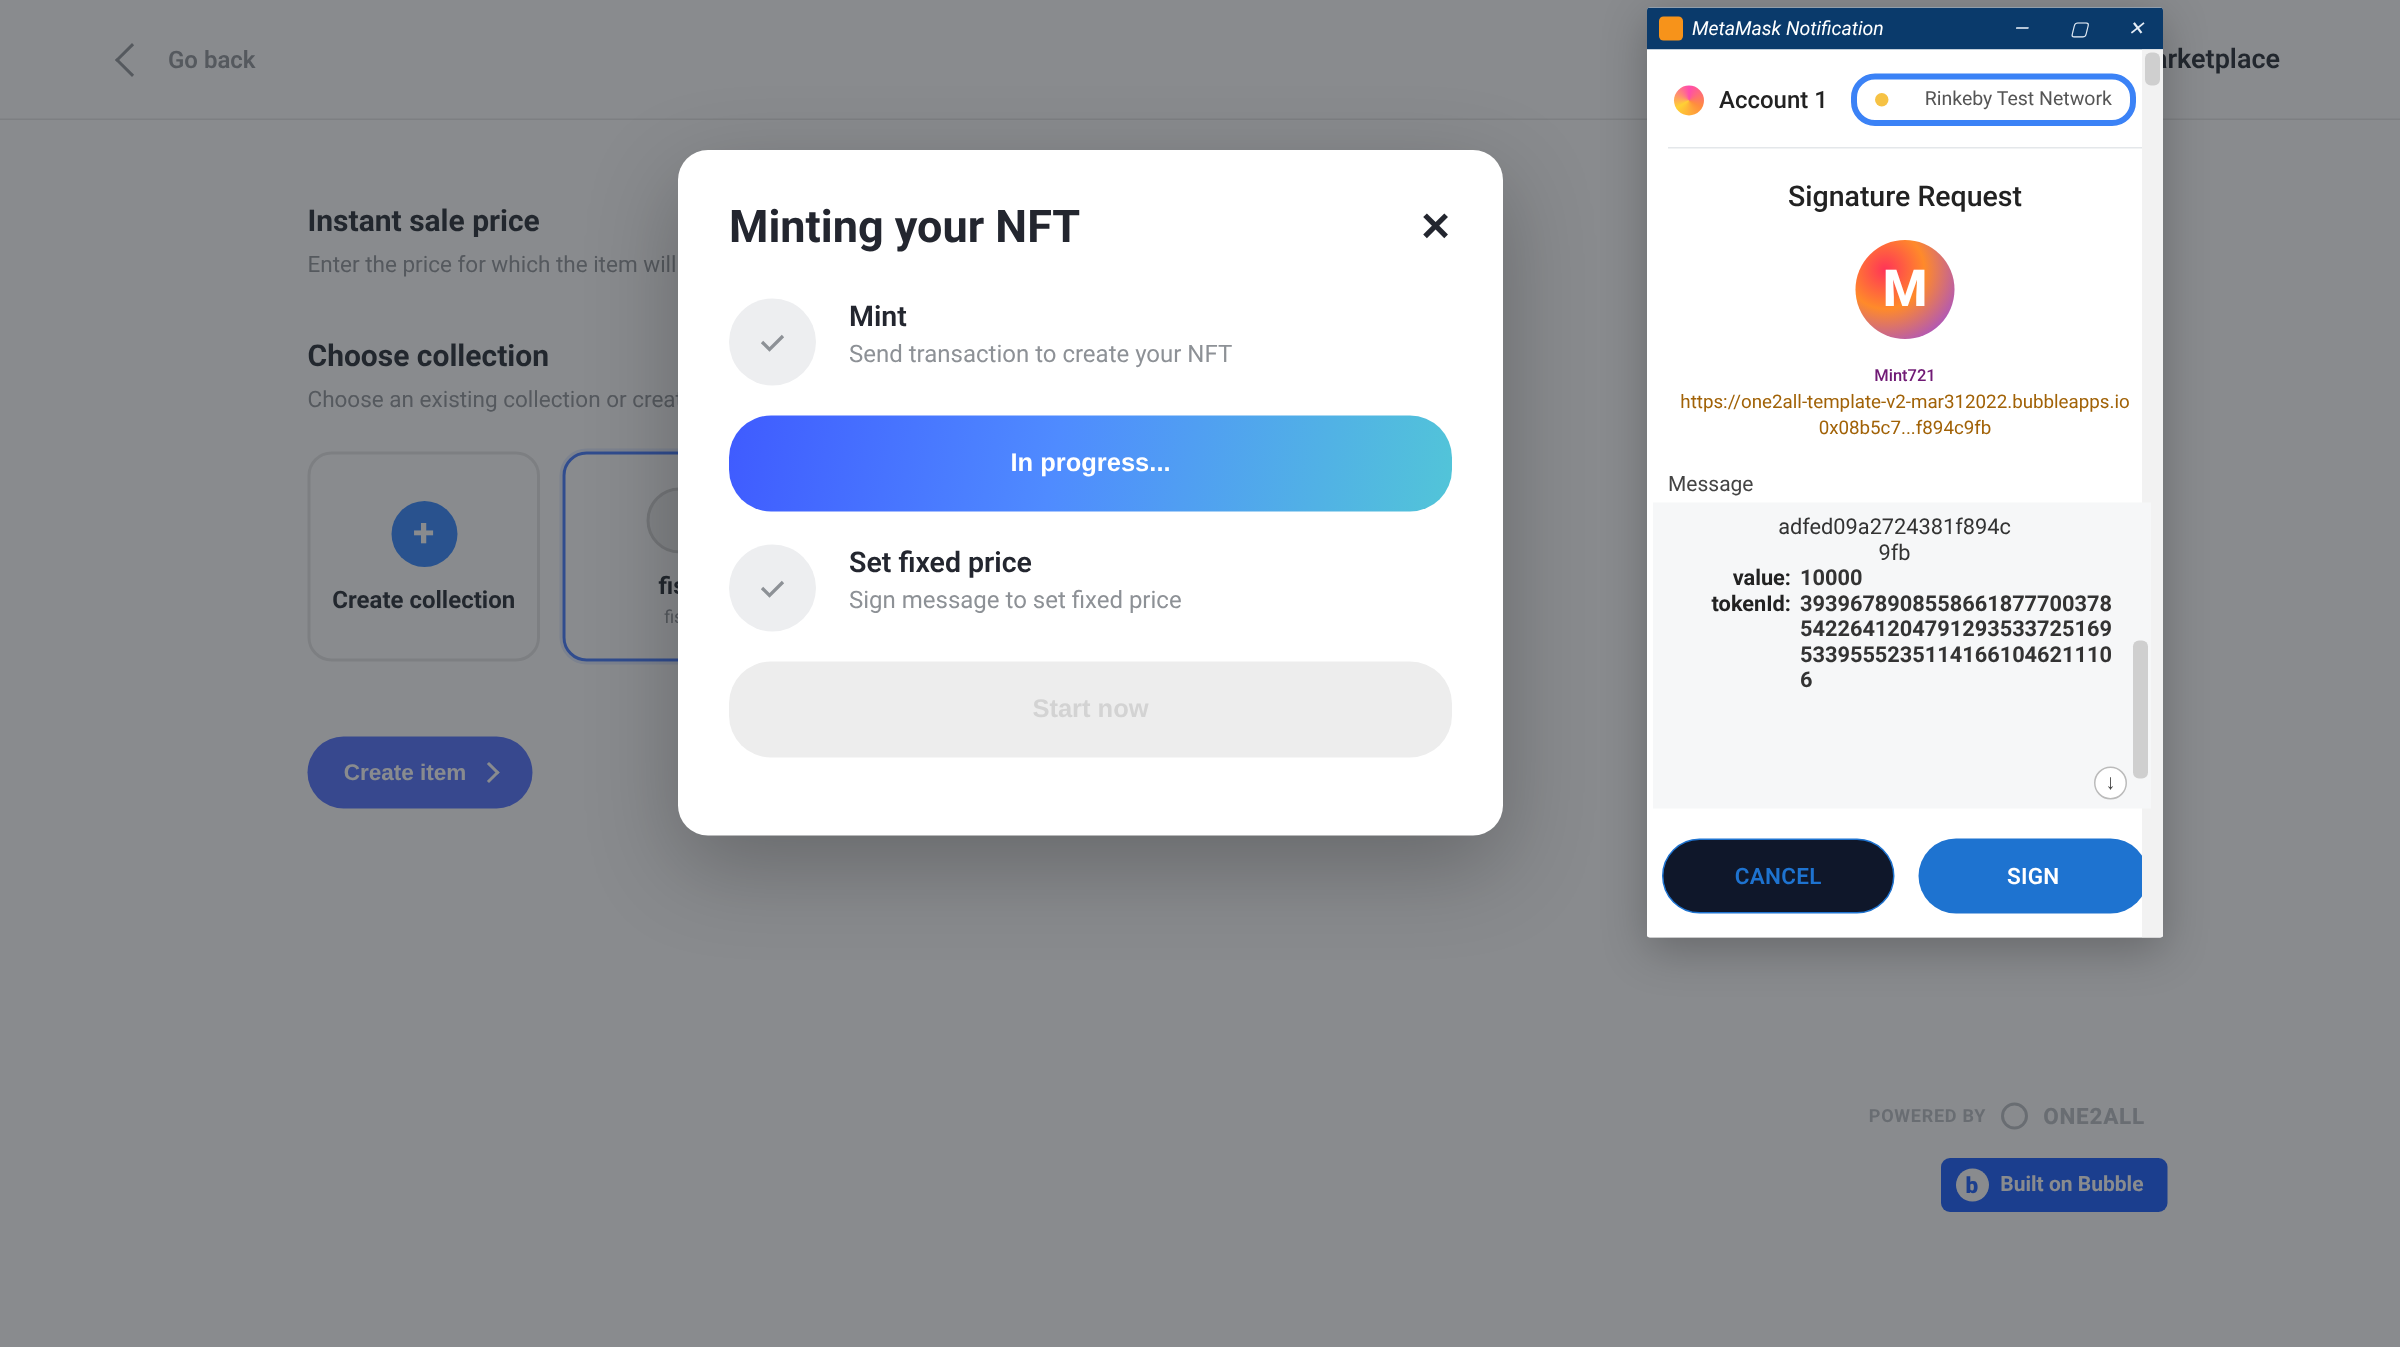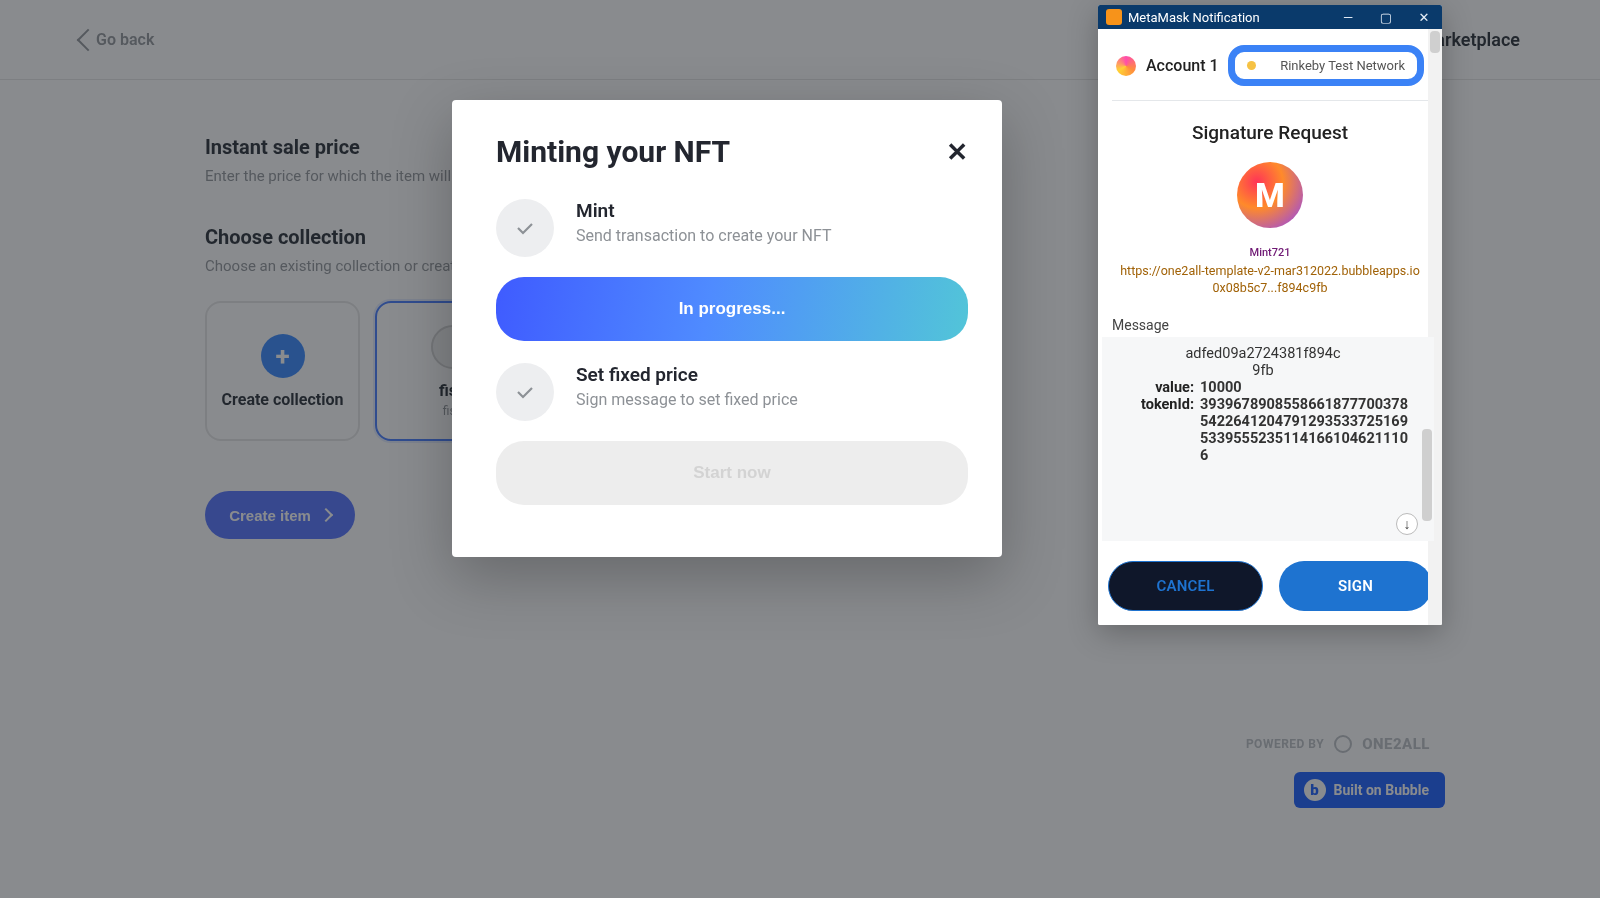--- a/index.html
+++ b/index.html
@@ -1,21 +1,21 @@
 <!DOCTYPE html>
 <html><head>
 <meta charset="utf-8">
 <style>
   * { box-sizing: border-box; margin: 0; padding: 0; }
   html, body { width: 1600px; height: 898px; overflow: hidden; font-family: -apple-system, BlinkMacSystemFont, "Segoe UI", Roboto, Helvetica, Arial, sans-serif; background: #fff; }
 
   
   .page { position: absolute; inset: 0; background: #fff; }
   .topbar { height: 80px; border-bottom: 1px solid #e5e5e5; display: flex; align-items: center; justify-content: space-between; padding: 0 80px; }
-  .back-area { display: flex; align-items: center; color: #8d9196; font-weight: 600; }
+  .back-area { display: flex; align-items: center; gap: 16px; color: #8d9196; font-weight: 600; }
   .back-arrow { width: 16px; height: 16px; border-left: 2px solid #8d9196; border-bottom: 2px solid #8d9196; transform: rotate(45deg); }
   .marketplace { color: #1b222a; font-weight: 600; font-size: 18px; }
   .content { padding: 55px 0 0 205px; width: 700px; }
   .sec-title { font-weight: 700; font-size: 20px; color: #1b222a; margin-bottom: 8px; }
   .sec-sub { color: #8d9196; font-size: 15px; margin-bottom: 40px; }
   .cards { display: flex; gap: 15px; }
   .coll-card { width: 155px; height: 140px; border: 2px solid #e5e5e5; border-radius: 16px; display: flex; flex-direction: column; align-items: center; justify-content: center; gap: 12px; }
   .coll-card.active { border: 2px solid #3a74ff; box-shadow: 0 0 0 2px rgba(58,116,255,.15); }
   .plus-circle { width: 44px; height: 44px; border-radius: 50%; background: #2a82ff; display: flex; align-items: center; justify-content: center; color: #fff; font-size: 26px; font-weight: 700; }
   .coll-icon { width: 44px; height: 44px; border-radius: 50%; background: #f0f0f0; border: 2px solid #d0d0d0; }
@@ -26,48 +26,48 @@
   .footer { position: absolute; right: 170px; bottom: 145px; color: #b9bdc2; font-weight: 800; letter-spacing: .5px; display: flex; align-items: center; gap: 10px; font-size: 15px; }
   .footer .small { font-size: 12px; font-weight: 700; }
   .circle-o { width: 18px; height: 18px; border: 2px solid #b9bdc2; border-radius: 50%; }
   .bubble-badge { position: absolute; right: 155px; bottom: 90px; background: #0d55ff; color: #fff; padding: 7px 16px 7px 10px; border-radius: 6px; font-weight: 700; font-size: 14px; display: flex; align-items: center; gap: 8px; }
   .bubble-badge .b { width: 22px; height: 22px; background: #fff; color: #0d55ff; border-radius: 50%; display: flex; align-items: center; justify-content: center; font-weight: 900; font-size: 15px; }
 
   
   .overlay { position: absolute; inset: 0; background: rgba(40,44,50,.55); }
 
   
-  .modal { position: absolute; left: 452px; top: 100px; width: 550px; background: #fff; border-radius: 4px; padding: 34px 34px 36px 44px; box-shadow: 0 20px 60px rgba(0,0,0,.25); }
+  .modal { position: absolute; left: 452px; top: 100px; width: 550px; background: #fff; border-radius: 20px; padding: 34px 34px 36px 34px; box-shadow: 0 20px 60px rgba(0,0,0,.25); }
   .modal-head { display: flex; justify-content: space-between; align-items: center; margin-bottom: 30px; }
   .modal-title { font-size: 30px; font-weight: 700; color: #23262f; }
   .close-x { font-size: 26px; font-weight: 600; color: #23262f; cursor: pointer; user-select: none; }
   .step { display: flex; gap: 22px; align-items: flex-start; margin-top: 6px; }
   .check-circle { width: 58px; height: 58px; border-radius: 50%; background: #edeef0; display: flex; align-items: center; justify-content: center; flex: 0 0 58px; }
   .check-circle svg { stroke: #8d9196; }
   .step-text .t { font-size: 19px; font-weight: 600; color: #23262f; margin-bottom: 4px; }
   .step-text .s { font-size: 16px; color: #8d9196; }
   .pill-btn { width: 100%; height: 64px; border-radius: 28px; border: none; font-weight: 700; font-size: 17px; color: #fff; margin: 20px 0 16px 0; cursor: pointer; }
   .pill-btn.progress { background: linear-gradient(100deg, #3f5bff 0%, #4f8bff 45%, #52c5d8 100%); }
   .pill-btn.disabled { background: #ededed; color: #d3d3d3; cursor: default; }
 
   
   .mm-window { position: absolute; left: 1098px; top: 5px; width: 344px; height: 620px; background: #fff; border-radius: 2px; box-shadow: 0 8px 30px rgba(0,0,0,.25); overflow: hidden; display: flex; flex-direction: column; }
-  .mm-titlebar { background: #0a3a6b; color: #fff; height: 28px; display: flex; align-items: center; justify-content: space-between; padding: 0 8px; font-size: 13px; }
+  .mm-titlebar { background: #0a3a6b; color: #fff; height: 28px; display: flex; align-items: center; justify-content: space-between; padding: 0 8px; font-size: 13px; font-style: italic; }
   .mm-titlebar .ttxt { display: flex; align-items: center; gap: 6px; }
   .fox { width: 16px; height: 16px; background: #f7931a; border-radius: 3px; }
   .winbtns { display: flex; gap: 18px; }
   .winbtns .wb { width: 20px; height: 14px; display: flex; align-items: center; justify-content: center; color: #e6eef7; font-size: 13px; }
   .mm-body { position: relative; flex: 1; display: flex; flex-direction: column; background: #fff; }
   .mm-body-scroll { position: absolute; right: 0; top: 0; width: 14px; bottom: 0; background: #f2f2f2; }
   .mm-body-scroll .thumb1 { position: absolute; right: 2px; top: 2px; width: 10px; height: 22px; background: #cfcfcf; border-radius: 4px; }
 
   .mm-acc-row { display: flex; align-items: center; justify-content: space-between; padding: 16px 18px 14px 18px; }
   .mm-acc-left { display: flex; align-items: center; gap: 10px; font-weight: 500; color: #222; }
   .acc-dot { width: 20px; height: 20px; border-radius: 50%; background: conic-gradient(#ff4cad, #ff8e3d, #ffd134, #ff4cad); }
-  .net-pill { border: 7px solid #3b82f6; border-radius: 16px; padding: 6px 12px; font-size: 13px; color: #555; display: flex; align-items: center; gap: 24px; }
+  .net-pill { border: 4px solid #3b82f6; border-radius: 16px; padding: 6px 12px; font-size: 13px; color: #555; display: flex; align-items: center; gap: 24px; }
   .net-dot { width: 9px; height: 9px; border-radius: 50%; background: #f6c244; }
 
   .mm-divider { height: 1px; background: #e4e7ea; margin: 0 14px; }
 
   .mm-sig-area { text-align: center; padding: 20px 14px 8px 14px; }
   .mm-sig-title { font-size: 19px; font-weight: 500; color: #222; margin-bottom: 18px; }
   .mm-avatar { width: 66px; height: 66px; border-radius: 50%; margin: 0 auto; background: radial-gradient(circle at 30% 30%, #ff3457 0%, #ff8a2a 40%, #8a3ffc 100%); display: flex; align-items: center; justify-content: center; color: #fff; font-weight: 800; font-size: 34px; }
   .mm-contract { font-size: 11px; color: #701a75; margin-top: 18px; font-weight: 500; }
   .mm-origin { font-size: 12.5px; color: #a16207; margin-top: 4px; line-height: 1.35; padding: 0 6px; word-break: break-all; }
 

